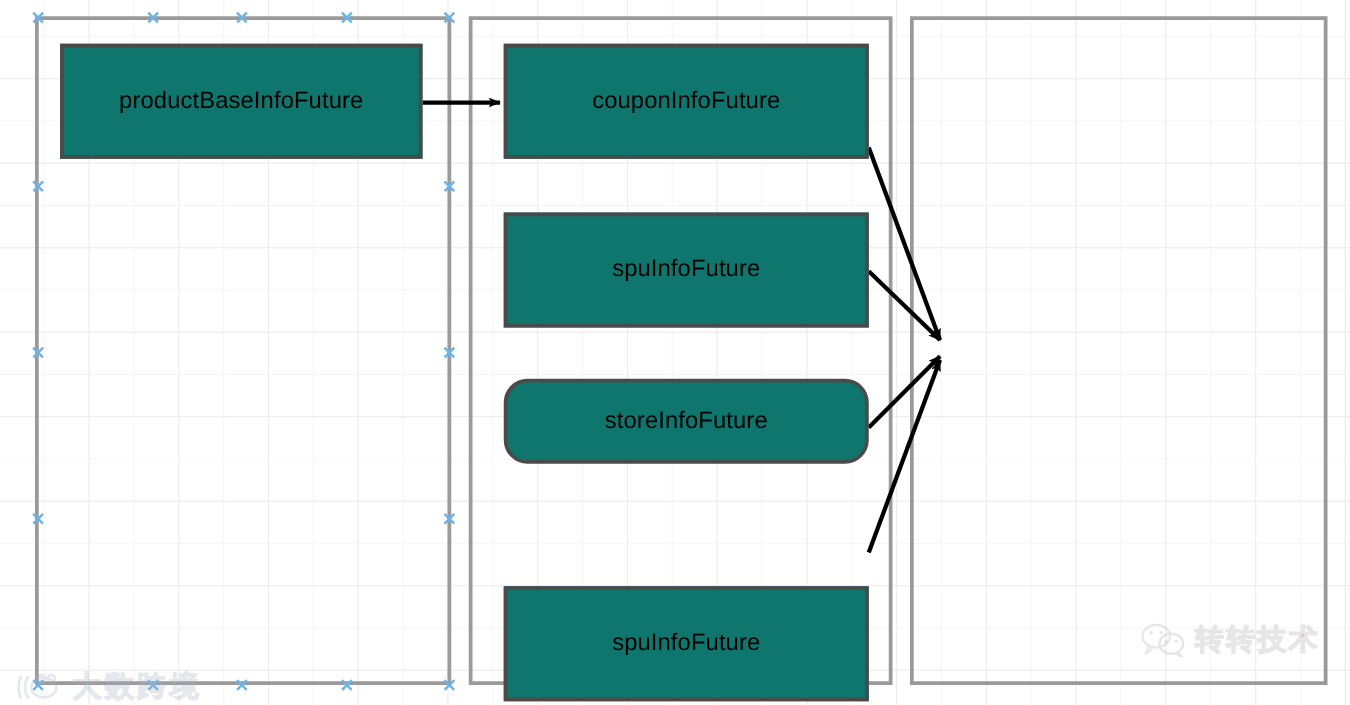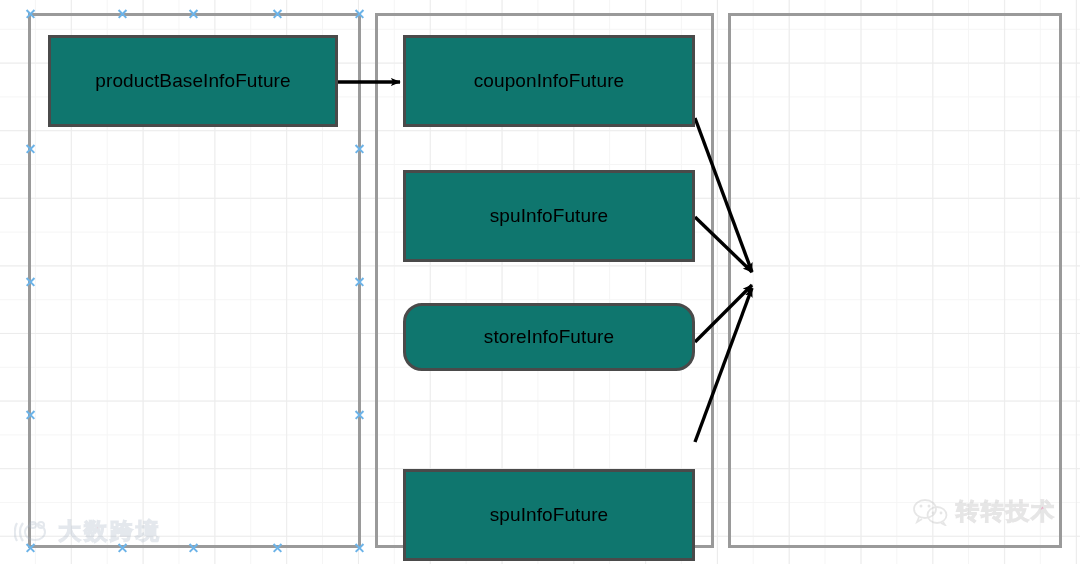--- a/index.html
+++ b/index.html
@@ -104,21 +104,21 @@
     user-select: none;
   }
   .wm-text {
     font-size: 24px;
     font-family: Liberation Sans, sans-serif;
     font-weight: bold;
     color: #be185d;
     -webkit-text-stroke: 1.2px #9fb0c4;
     letter-spacing: 3px;
   }
-  #watermark-left { left: 14px; top: 516px; }
+  #watermark-left { left: 14px; top: 534px; }
   #watermark-left .wm-text {
     -webkit-text-stroke: 1.2px #a8b6c6;
     font-size: 23px;
   }
   #watermark-right { left: 912px; top: 496px; opacity: 0.34; }
   #watermark-right .wm-text {
     -webkit-text-stroke: 1.1px #b9b9b9;
     font-size: 23px;
     letter-spacing: 2px;
   }

